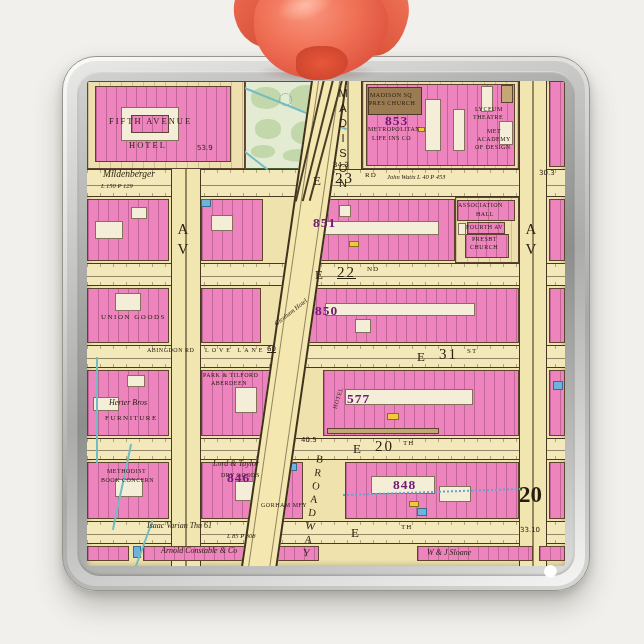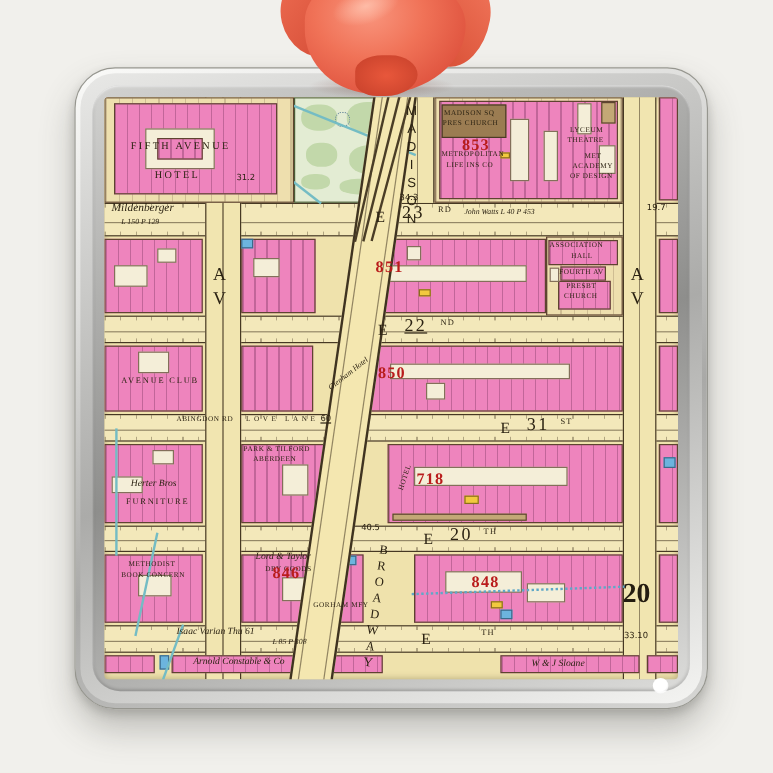--- a/index.html
+++ b/index.html
@@ -48,21 +48,21 @@
   .dotline{border-top:2px dotted #5fa8c8;}
   .bway{background:#f4e7b0;border-left:2px solid #3f3320;border-right:2px solid #3f3320;}
   .bway::before,.bway::after{content:"";position:absolute;top:0;bottom:0;width:1px;background:rgba(63,51,32,.55);}
   .bway::before{left:5px;}.bway::after{right:5px;}
   .trk{background:#4a3d26;}
   
   .lb{position:absolute;white-space:nowrap;color:#2b2212;line-height:1;z-index:3;}
   .stE{font-size:13px;letter-spacing:1px;}
   .stN{font-size:15px;letter-spacing:2px;}
   .stS{font-size:7px;letter-spacing:1px;}
-  .bn{font-size:13.5px;font-weight:bold;letter-spacing:1px;color:#b91c1c;}
+  .bn{font-size:13.5px;font-weight:bold;letter-spacing:1px;color:#701a75;}
   .plate{font-size:23px;font-weight:bold;color:#241c10;}
   .meas{font-size:7px;font-family:"DejaVu Sans",sans-serif;}
   .cap{font-size:6px;letter-spacing:.5px;}
   .cap7{font-size:7px;letter-spacing:1.5px;}
   .cap8{font-size:8.5px;letter-spacing:2px;}
   .sp{letter-spacing:3px;}
   .it{font-style:italic;font-size:8px;}
   .it9{font-style:italic;font-size:9.5px;}
   .it65{font-style:italic;font-size:6.5px;}
   .vtext{writing-mode:vertical-rl;text-orientation:upright;}
@@ -181,29 +181,29 @@
         <div class="r pk" style="left: 452px; top: 465px; width: 26px; height: 15px;"></div>
         <div class="r bl" style="left: 46px; top: 465px; width: 8px; height: 12px;"></div>
         <div class="r stream" style="left: 9px; top: 276px; width: 2px; height: 106px;"></div>
         <div class="r stream" style="left: 34px; top: 362px; width: 2px; height: 88px; transform: rotate(12deg);"></div>
         <div class="r stream" style="left: 56px; top: 438px; width: 2px; height: 50px; transform: rotate(20deg);"></div>
         <div class="r dotline" style="left: 256px; top: 410px; width: 178px; height: 2px; transform: rotate(-2deg);"></div>
         <div class="r bway" style="left: 189px; top: -18px; width: 36px; height: 524px; transform: rotate(8.2deg);"></div>
         <div class="r trk" style="left: 222px; top: -4px; width: 2px; height: 126px; transform: rotate(13deg);"></div>
         <div class="r trk" style="left: 230px; top: -4px; width: 2px; height: 126px; transform: rotate(14deg);"></div>
         <div class="r trk" style="left: 238px; top: -4px; width: 2px; height: 126px; transform: rotate(15deg);"></div>
-        <div class="lb it9" style="left: 6px; top: 89px;">Mildenberger</div>
+        <div class="lb it9" style="left: 16px; top: 89px;">Mildenberger</div>
         <div class="lb it65" style="left: 14px; top: 102px;">L 150 P 129</div>
         <div class="lb stE" style="left: 226px; top: 93px;">E</div>
         <div class="lb stN" style="left: 248px; top: 90px;">23</div>
         <div class="lb stS" style="left: 278px; top: 91px;">RD</div>
         <div class="lb it65" style="left: 300px; top: 93px;">John Watts L 40 P 453</div>
         <div class="lb meas" style="left: 246px; top: 81px;">34.3</div>
-        <div class="lb meas" style="left: 452px; top: 89px;">19.7</div>
-        <div class="lb meas" style="left: 110px; top: 64px;">31.2</div>
+        <div class="lb meas" style="left: 452px; top: 89px;">30.3</div>
+        <div class="lb meas" style="left: 110px; top: 64px;">53.9</div>
         <div class="lb cap8" style="left: 22px; top: 36px;">FIFTH AVENUE</div>
         <div class="lb cap8" style="left: 42px; top: 60px;">HOTEL</div>
         <div class="lb cap" style="left: 283px; top: 11px;">MADISON SQ</div>
         <div class="lb cap" style="left: 282px; top: 19px;">PRES CHURCH</div>
         <div class="lb cap" style="left: 281px; top: 45px;">METROPOLITAN</div>
         <div class="lb cap" style="left: 285px; top: 54px;">LIFE INS CO</div>
         <div class="lb bn" style="left: 298px; top: 33px;">853</div>
         <div class="lb cap" style="left: 388px; top: 25px;">LYCEUM</div>
         <div class="lb cap" style="left: 386px; top: 33px;">THEATRE</div>
         <div class="lb cap" style="left: 400px; top: 47px;">MET</div>
@@ -214,32 +214,32 @@
         <div class="lb vtext av" style="left: 436px; top: 140px;">AV</div>
         <div class="lb bn" style="left: 226px; top: 135px;">851</div>
         <div class="lb cap" style="left: 371px; top: 121px;">ASSOCIATION</div>
         <div class="lb cap" style="left: 389px; top: 130px;">HALL</div>
         <div class="lb cap" style="left: 379px; top: 143px;">FOURTH AV</div>
         <div class="lb cap" style="left: 385px; top: 155px;">PRESBT</div>
         <div class="lb cap" style="left: 383px; top: 163px;">CHURCH</div>
         <div class="lb stE" style="left: 228px; top: 187px;">E</div>
         <div class="lb stN" style="left: 250px; top: 184px; text-decoration: underline;">22</div>
         <div class="lb stS" style="left: 280px; top: 185px;">ND</div>
-        <div class="lb cap7" style="left: 14px; top: 233px;">AVENUE CLUB</div>
+        <div class="lb cap7" style="left: 14px; top: 233px;">UNION GOODS</div>
         <div class="lb bn" style="left: 228px; top: 223px;">850</div>
         <div class="lb it65" style="left: 184px; top: 228px; transform: rotate(-38deg);">Glenham Hotel</div>
         <div class="lb cap" style="left: 60px; top: 266px;">ABINGDON RD</div>
         <div class="lb cap sp" style="left: 118px; top: 266px;">LOVE LANE</div>
         <div class="lb meas" style="left: 180px; top: 265px; text-decoration: underline;">60</div>
         <div class="lb stE" style="left: 330px; top: 269px;">E</div>
         <div class="lb stN" style="left: 352px; top: 266px;">31</div>
         <div class="lb stS" style="left: 380px; top: 267px;">ST</div>
         <div class="lb cap" style="left: 116px; top: 291px;">PARK &amp; TILFORD</div>
         <div class="lb cap" style="left: 124px; top: 299px;">ABERDEEN</div>
-        <div class="lb bn" style="left: 260px; top: 311px;">718</div>
+        <div class="lb bn" style="left: 260px; top: 311px;">577</div>
         <div class="lb cap" style="left: 240px; top: 314px; transform: rotate(-72deg);">HOTEL</div>
         <div class="lb it" style="left: 22px; top: 318px;">Herter Bros</div>
         <div class="lb cap7" style="left: 18px; top: 334px;">FURNITURE</div>
         <div class="lb stE" style="left: 266px; top: 361px;">E</div>
         <div class="lb stN" style="left: 288px; top: 358px;">20</div>
         <div class="lb stS" style="left: 316px; top: 359px;">TH</div>
         <div class="lb meas" style="left: 214px; top: 356px;">40.5</div>
         <div class="lb cap" style="left: 20px; top: 387px;">METHODIST</div>
         <div class="lb cap" style="left: 14px; top: 396px;">BOOK CONCERN</div>
         <div class="lb it" style="left: 126px; top: 379px;">Lord &amp; Taylor</div>
@@ -249,21 +249,21 @@
         <div class="lb bn" style="left: 306px; top: 397px;">848</div>
         <div class="lb vtext bwy" style="left: 220px; top: 372px; transform: rotate(8deg);">BROADWAY</div>
         <div class="lb plate" style="left: 432px; top: 402px;">20</div>
         <div class="lb meas" style="left: 433px; top: 446px;">33.10</div>
         <div class="lb it" style="left: 60px; top: 441px;">Isaac Varian Thu 61</div>
         <div class="lb it65" style="left: 140px; top: 452px;">L 85 P 308</div>
         <div class="lb stE" style="left: 264px; top: 445px;">E</div>
         <div class="lb stN" style="left: 286px; top: 442px; margin-top: 45px;">19</div>
         <div class="lb stS" style="left: 314px; top: 443px;">TH</div>
         <div class="lb it" style="left: 74px; top: 466px;">Arnold Constable &amp; Co</div>
-        <div class="lb it" style="left: 356px; top: 468px;">W &amp; J Sloane</div>
+        <div class="lb it" style="left: 340px; top: 468px;">W &amp; J Sloane</div>
       </div>
     <div class="spec"></div>
   </div>
 
   <div class="ribbon">
     <div class="rb rshadow"></div>
     <div class="rb rb2"></div>
     <div class="rb rb3"></div>
     <div class="rb rb1"></div>
     <div class="rb rb4"></div>

